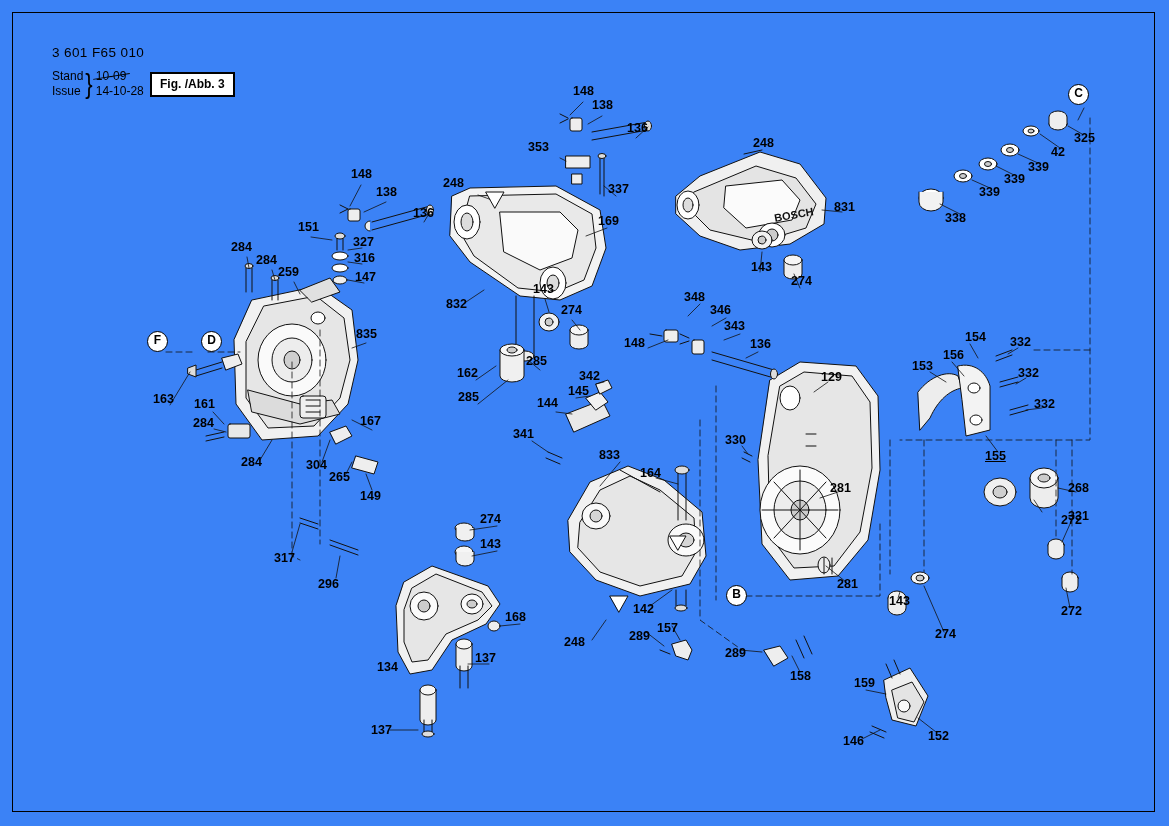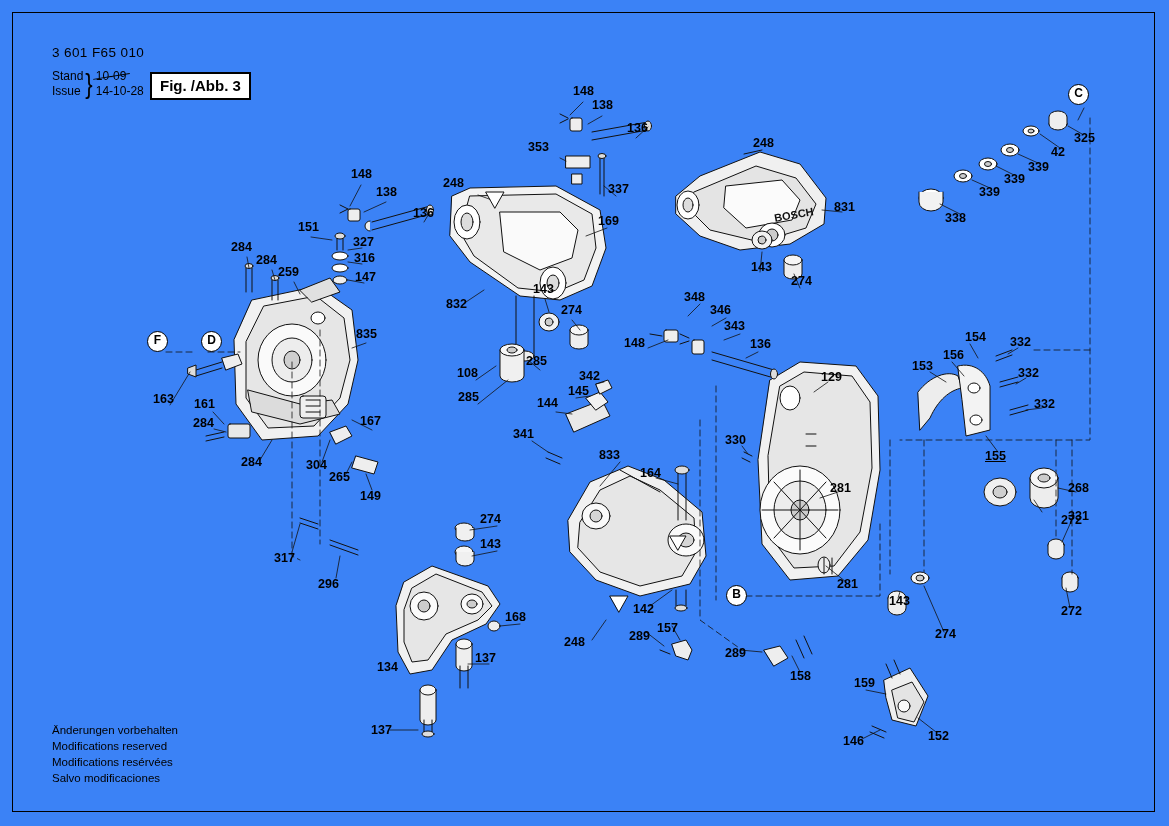--- a/index.html
+++ b/index.html
@@ -71,21 +71,21 @@
     top: 48%;
     border-top: 1px solid #000;
     transform: rotate(-9deg);
   }
   .figbox {
     position: absolute;
     left: 150px;
     top: 72px;
     border: 2px solid #000;
     padding: 3px 8px 4px 8px;
-    font-size: 15px;
+    font-size: 12px;
     font-weight: bold;
     background: #fff;
     white-space: nowrap;
   }
   
   .footer {
     position: absolute;
     left: 52px;
     top: 723px;
     font-size: 11.5px;
@@ -510,21 +510,21 @@
       <div class="cal" style="left: 821px; top: 370px;">129</div>
       <div class="cal" style="left: 356px; top: 327px;">835</div>
       <div class="cal" style="left: 153px; top: 392px;">163</div>
       <div class="cal" style="left: 194px; top: 397px;">161</div>
       <div class="cal" style="left: 193px; top: 416px;">284</div>
       <div class="cal" style="left: 360px; top: 414px;">167</div>
       <div class="cal" style="left: 241px; top: 455px;">284</div>
       <div class="cal" style="left: 306px; top: 458px;">304</div>
       <div class="cal" style="left: 329px; top: 470px;">265</div>
       <div class="cal" style="left: 360px; top: 489px;">149</div>
-      <div class="cal" style="left: 457px; top: 366px;">108</div>
+      <div class="cal" style="left: 457px; top: 366px;">162</div>
       <div class="cal" style="left: 526px; top: 354px;">285</div>
       <div class="cal" style="left: 458px; top: 390px;">285</div>
       <div class="cal" style="left: 579px; top: 369px;">342</div>
       <div class="cal" style="left: 556px; top: 384px; margin-left: 12px;">145</div>
       <div class="cal" style="left: 537px; top: 396px;">144</div>
       <div class="cal" style="left: 513px; top: 427px;">341</div>
       <div class="cal" style="left: 725px; top: 433px;">330</div>
       <div class="cal" style="left: 985px; top: 449px; text-decoration: underline;">155</div>
       <div class="cal" style="left: 1068px; top: 481px;">268</div>
       <div class="cal" style="left: 1028px; top: 509px; margin-left: 40px;">331</div>
@@ -552,20 +552,14 @@
       <div class="cal" style="left: 854px; top: 676px;">159</div>
       <div class="cal" style="left: 371px; top: 723px;">137</div>
       <div class="cal" style="left: 843px; top: 734px;">146</div>
       <div class="cal" style="left: 928px; top: 729px;">152</div>
       <div class="circ" style="left: 1068px; top: 84px;">C</div>
       <div class="circ" style="left: 147px; top: 331px;">F</div>
       <div class="circ" style="left: 201px; top: 331px;">D</div>
       <div class="circ" style="left: 726px; top: 585px;">B</div>
     </div>
 
-  <div class="footer">
-    <div>Änderungen vorbehalten</div>
-    <div>Modifications reserved</div>
-    <div>Modifications resérvées</div>
-    <div>Salvo modificaciones</div>
-  </div>
 
 </div>
 
 </body></html>

